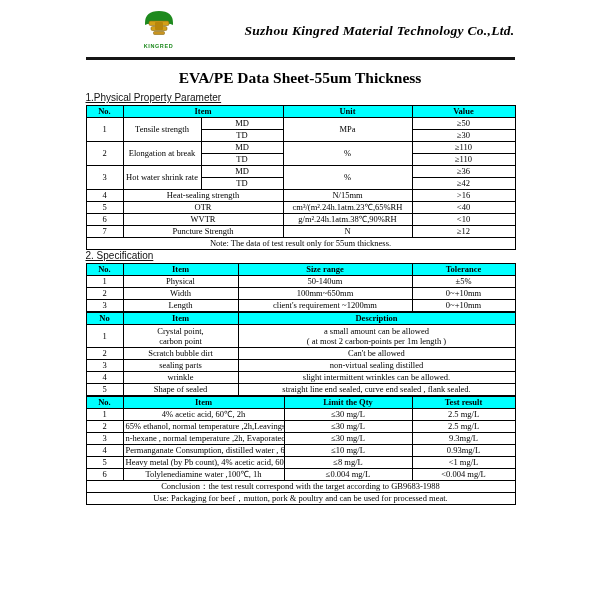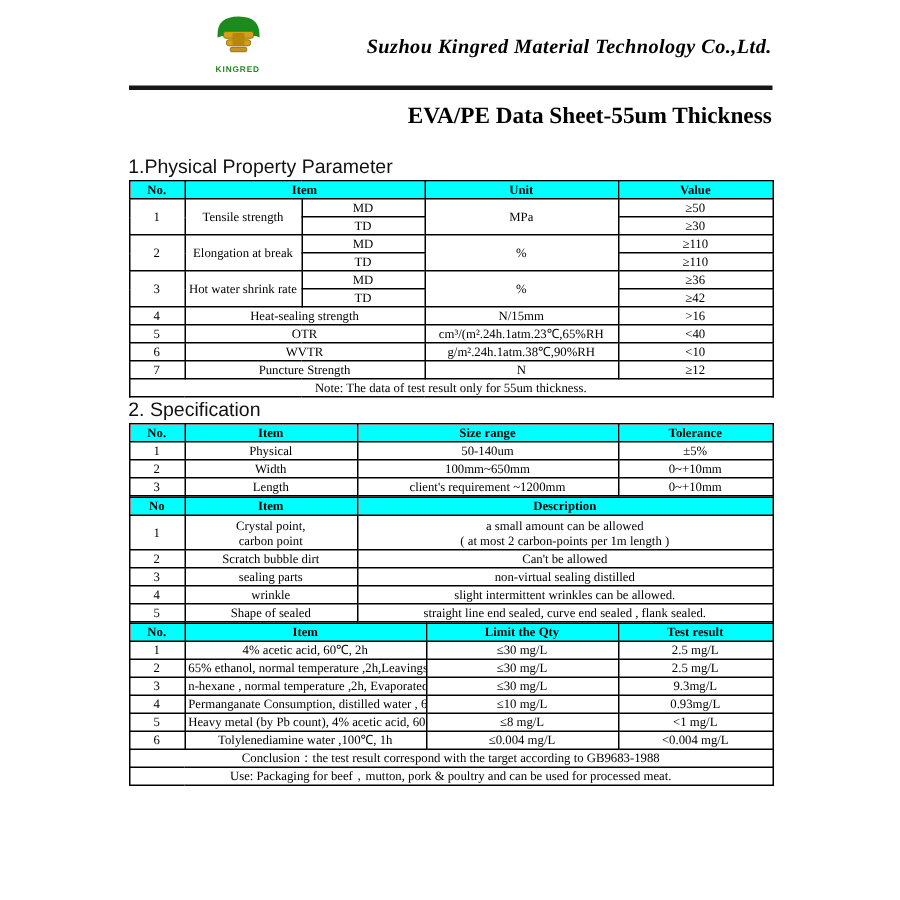--- a/index.html
+++ b/index.html
@@ -3,22 +3,22 @@
 <meta charset="utf-8">
 <style>
   html,body{margin:0;padding:0;background:#ffffff;}
   body{width:600px;height:600px;font-family:"Liberation Serif",serif;color:#000;position:relative;}
   .content{width:429px;margin:0 auto;padding-top:8px;}
   .hdr{position:relative;height:48px;}
   .logo{position:absolute;left:50px;top:0;width:46px;text-align:center;}
   .logo-label{font-family:"Liberation Sans",sans-serif;font-size:5.5px;font-weight:bold;color:#1e8a1e;letter-spacing:.6px;line-height:6px;}
   .company{position:absolute;left:100px;right:0;top:15px;text-align:right;font-style:italic;font-weight:bold;font-size:13.5px;letter-spacing:.3px;}
   .rule{height:3px;background:#161616;margin-top:1px;}
-  .title{text-align:right;font-weight:bold;font-size:15.5px;margin:9px 0 16px;}
-  .sec{font-family:"Liberation Sans",sans-serif;font-size:13px;margin:0 0 2px;color:#111;}
+  .title{text-align:center;font-weight:bold;font-size:15.5px;margin:9px 0 5px;}
+  .sec{font-family:"Liberation Sans",sans-serif;font-size:10px;margin:0 0 2px;color:#111;text-decoration:underline;}
   table{border-collapse:collapse;table-layout:fixed;width:429px;font-size:8.5px;}
   td{border:1px solid #000;text-align:center;height:11px;line-height:11px;padding:0 2px;white-space:nowrap;overflow:hidden;}
   .hd td{background:#00ffff;font-weight:bold;}
   .two{height:22px;}
   .two div{line-height:10px;}
 </style>
 </head>
 <body>
 
 <div class="content">

